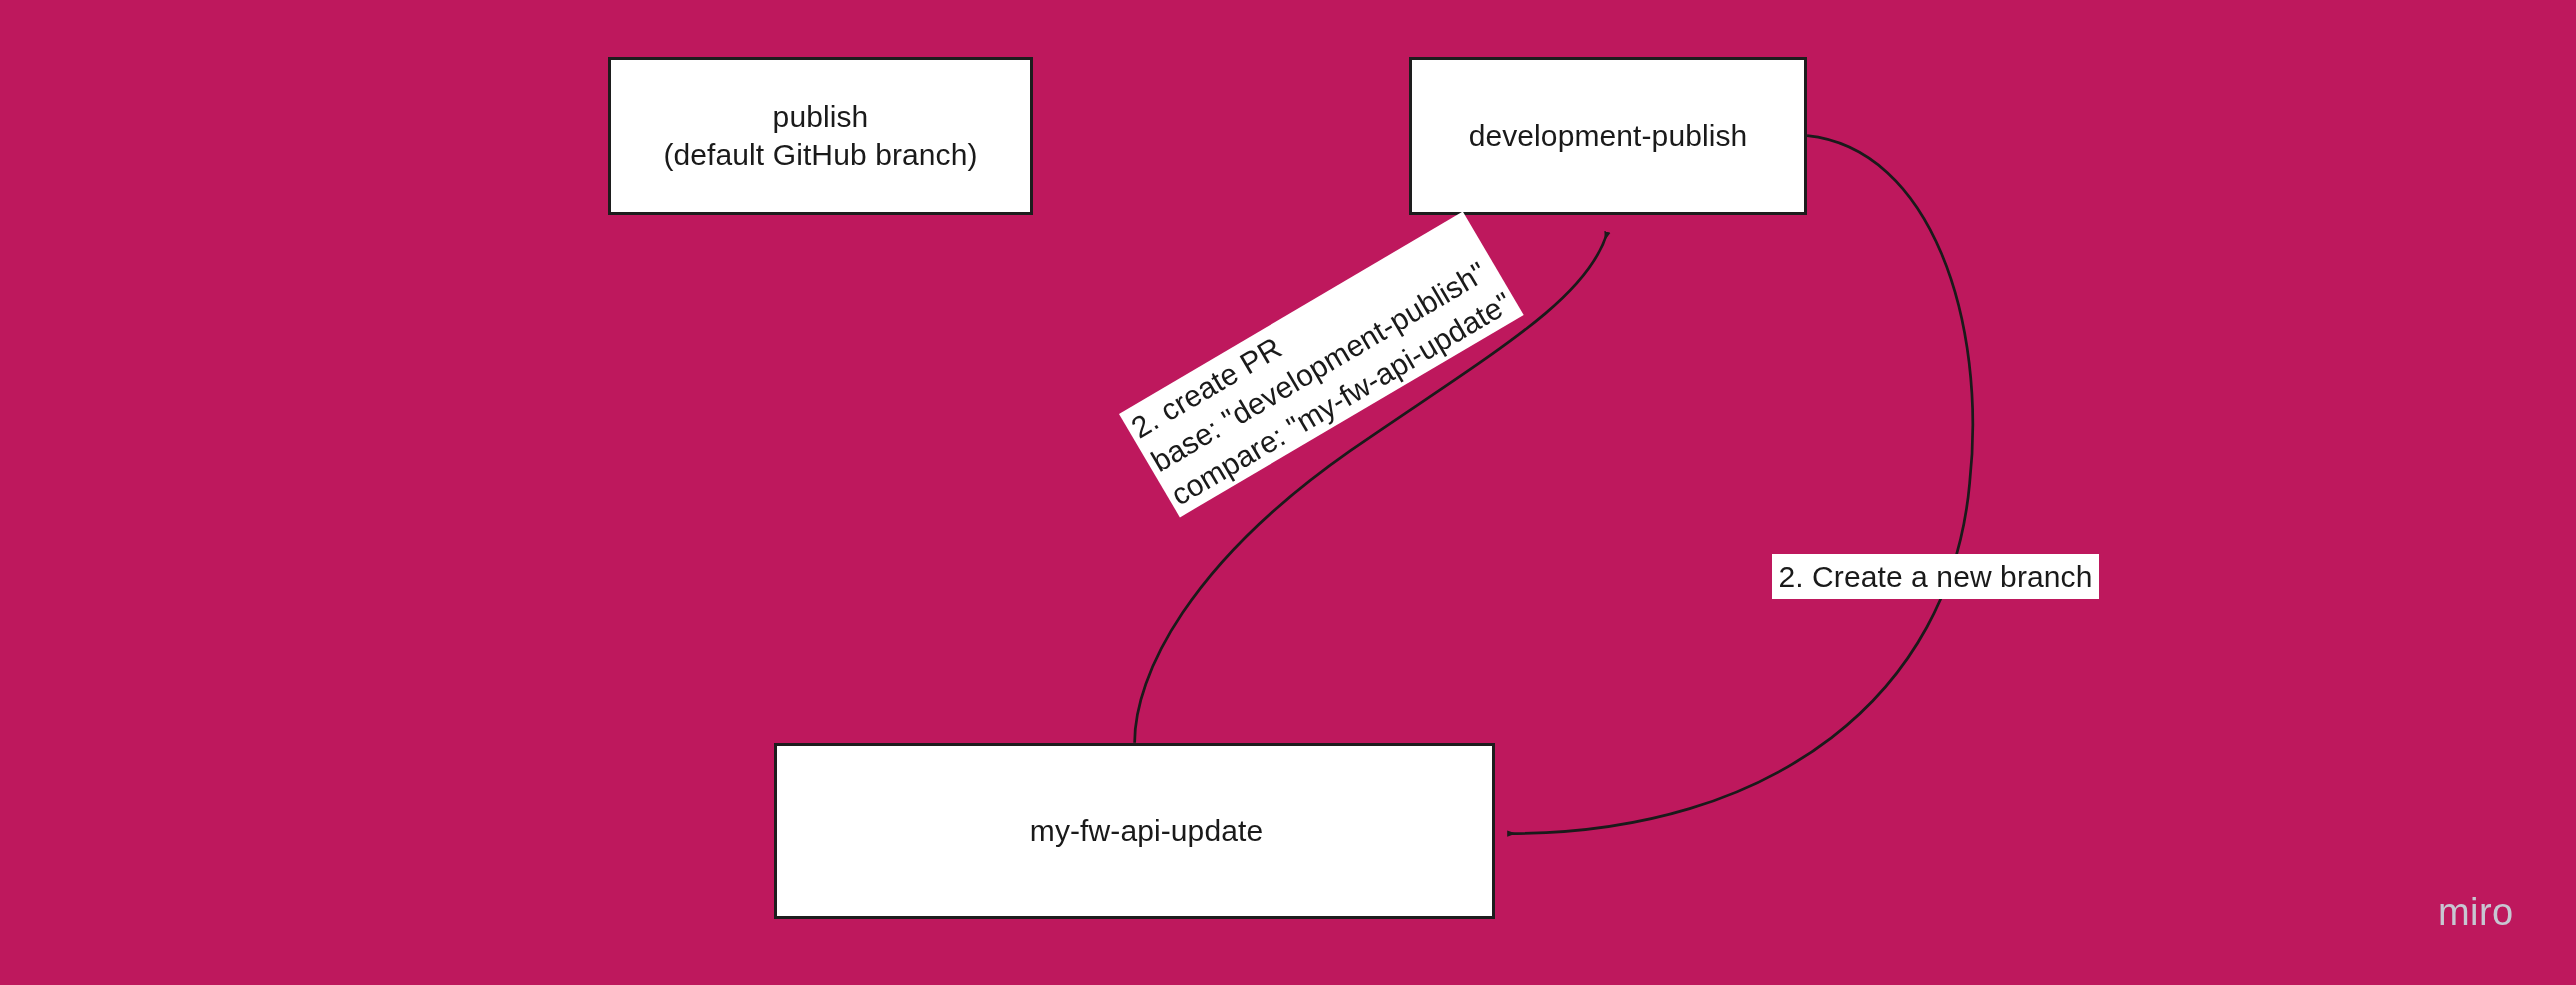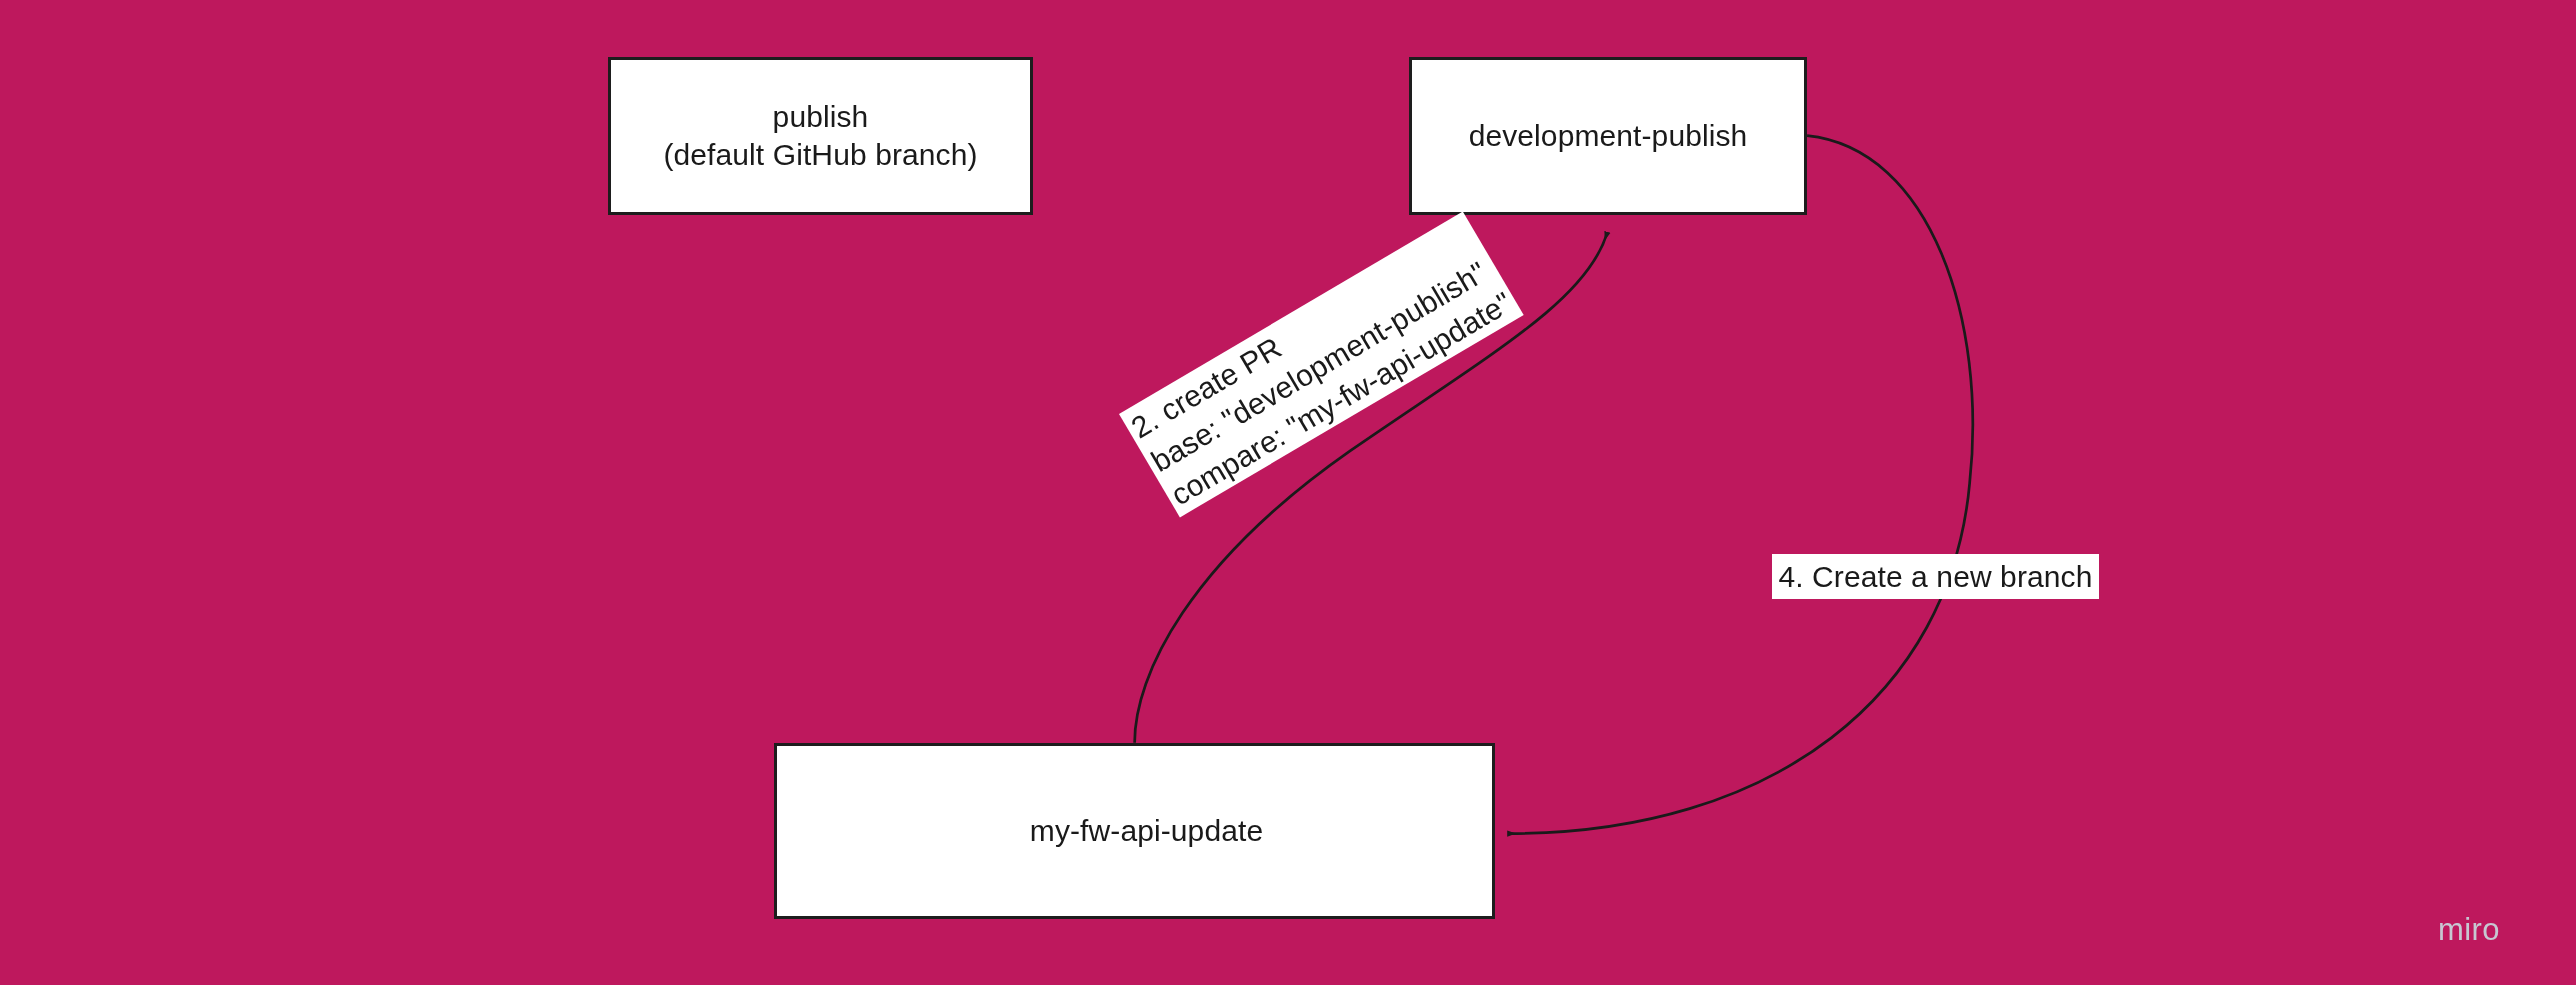--- a/index.html
+++ b/index.html
@@ -81,26 +81,25 @@
     left: 1119px;
     top: 414px;
     transform: rotate(-30.5deg);
     transform-origin: 0 0;
     padding: 1.6px 4.8px;
   }
   #watermark {
     position: absolute;
     left: 2438px;
     top: 893px;
-    font-size: 31px;
+    font-size: 38px;
     color: #c7c7d2;
     letter-spacing: 0.4px;
     font-weight: 400;
     line-height: 1;
-    margin-top: 21px;
   }
 </style>
 </head>
 <body>
 
 <div id="canvas">
 
   <svg id="edges" viewBox="0 0 3233 1237" xmlns="http://www.w3.org/2000/svg">
     <defs>
       <marker id="arrow-left" viewBox="0 0 12 12" refX="10.5" refY="6" markerWidth="11" markerHeight="11" orient="auto-start-reverse" markerUnits="userSpaceOnUse">
@@ -122,21 +121,21 @@
   </div>
 
   <div class="node" id="node-development-publish">
     <span class="node-label">development-publish</span>
   </div>
 
   <div class="node" id="node-my-fw-api-update">
     <span class="node-label">my-fw-api-update</span>
   </div>
 
-  <div class="edge-label" id="edge-label-create-branch">4. Create a new branch</div>
+  <div class="edge-label" id="edge-label-create-branch">2. Create a new branch</div>
 
   <div class="edge-label" id="edge-label-create-pr">2. create PR
 base: "development-publish"
 compare: "my-fw-api-update"</div>
 
   <div id="watermark">miro</div>
 
 </div>
 
 

